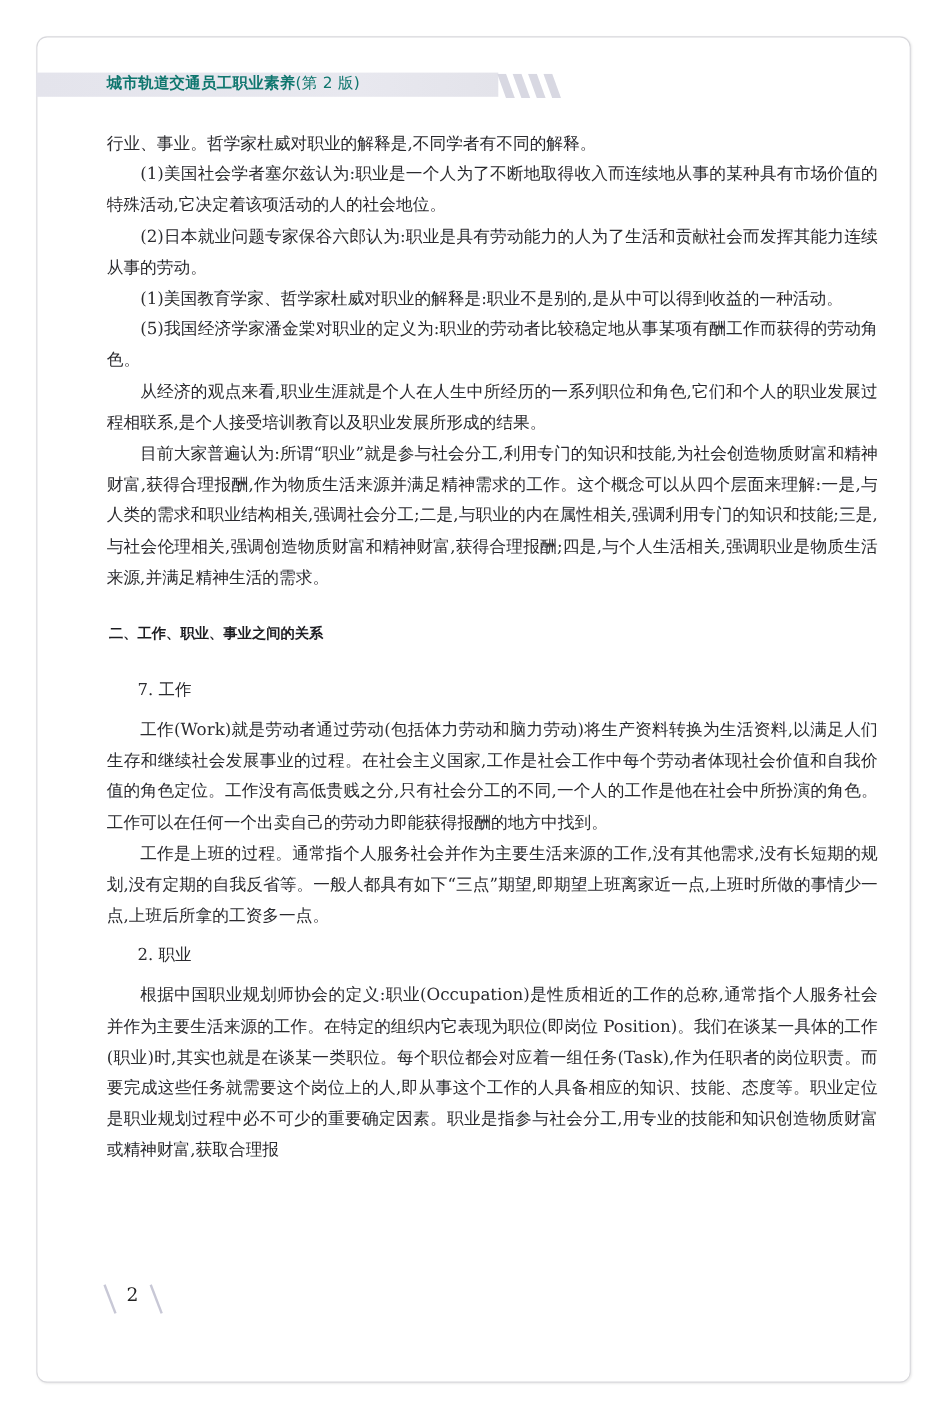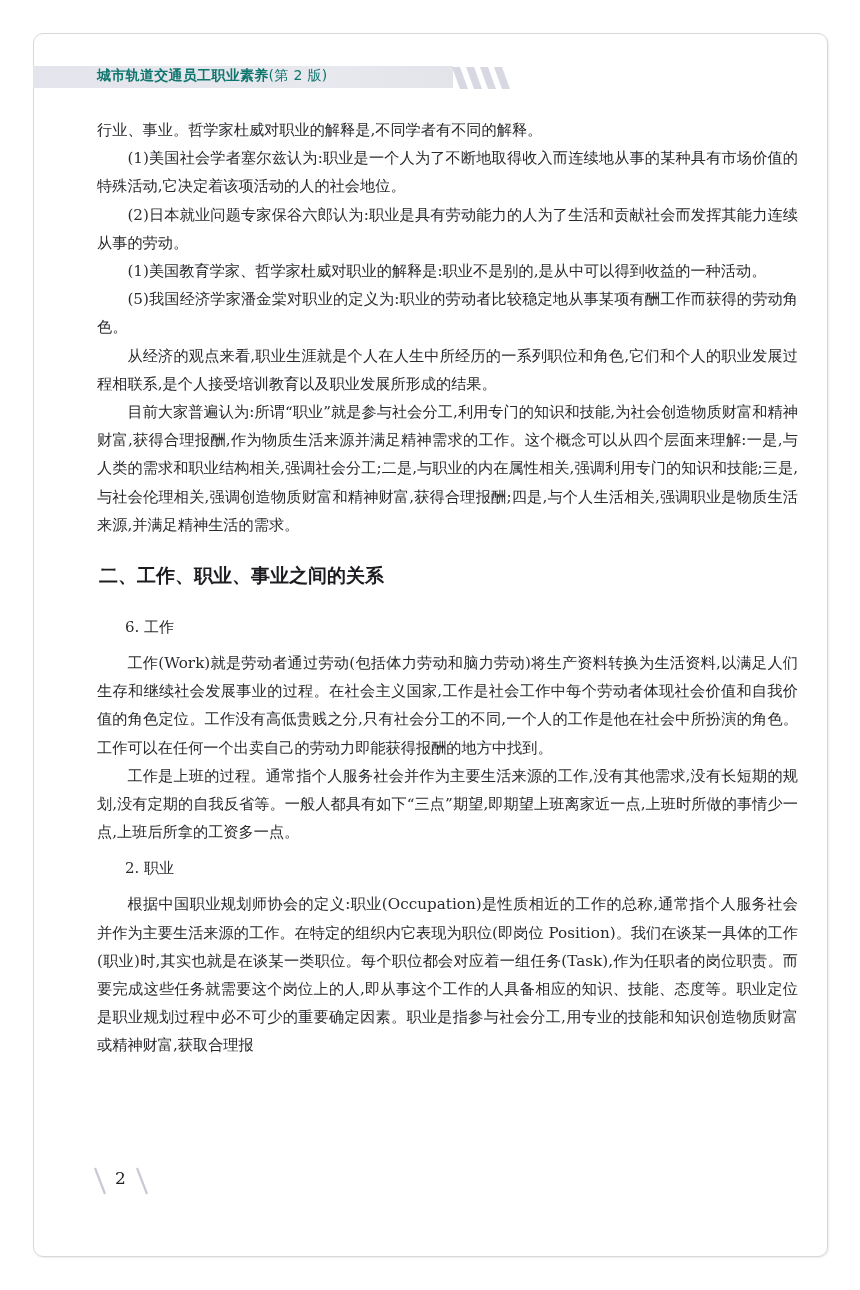--- a/index.html
+++ b/index.html
@@ -47,21 +47,21 @@
       left: 97px; top: 116px;
       width: 701px;
       font-size: 15.2px;
       line-height: 28.2px;
       text-align: justify;
     }
     .content p { margin: 0; }
     .content p.indent { text-indent: 2em; }
     .section-heading {
       font-family: Liberation Sans, sans-serif;
-      font-size: 19px;
+      font-size: 13px;
       font-weight: bold;
       color: #1c1c20;
       margin: 22px 0 22px 2px !important;
       line-height: 30px;
     }
     .sub-heading {
       font-size: 15px;
       margin: 2px 0 8px 28px !important;
       line-height: 28px;
     }
@@ -96,21 +96,21 @@
   <p>行业、事业。哲学家杜威对职业的解释是,不同学者有不同的解释。</p>
   <p class="indent">(1)美国社会学者塞尔兹认为:职业是一个人为了不断地取得收入而连续地从事的某种具有市场价值的特殊活动,它决定着该项活动的人的社会地位。</p>
   <p class="indent">(2)日本就业问题专家保谷六郎认为:职业是具有劳动能力的人为了生活和贡献社会而发挥其能力连续从事的劳动。</p>
   <p class="indent">(1)美国教育学家、哲学家杜威对职业的解释是:职业不是别的,是从中可以得到收益的一种活动。</p>
   <p class="indent">(5)我国经济学家潘金棠对职业的定义为:职业的劳动者比较稳定地从事某项有酬工作而获得的劳动角色。</p>
   <p class="indent">从经济的观点来看,职业生涯就是个人在人生中所经历的一系列职位和角色,它们和个人的职业发展过程相联系,是个人接受培训教育以及职业发展所形成的结果。</p>
   <p class="indent">目前大家普遍认为:所谓“职业”就是参与社会分工,利用专门的知识和技能,为社会创造物质财富和精神财富,获得合理报酬,作为物质生活来源并满足精神需求的工作。这个概念可以从四个层面来理解:一是,与人类的需求和职业结构相关,强调社会分工;二是,与职业的内在属性相关,强调利用专门的知识和技能;三是,与社会伦理相关,强调创造物质财富和精神财富,获得合理报酬;四是,与个人生活相关,强调职业是物质生活来源,并满足精神生活的需求。</p>
 
   <p class="section-heading">二、工作、职业、事业之间的关系</p>
 
-  <p class="sub-heading">6. 工作</p>
+  <p class="sub-heading">7. 工作</p>
   <p class="indent">工作(Work)就是劳动者通过劳动(包括体力劳动和脑力劳动)将生产资料转换为生活资料,以满足人们生存和继续社会发展事业的过程。在社会主义国家,工作是社会工作中每个劳动者体现社会价值和自我价值的角色定位。工作没有高低贵贱之分,只有社会分工的不同,一个人的工作是他在社会中所扮演的角色。工作可以在任何一个出卖自己的劳动力即能获得报酬的地方中找到。</p>
   <p class="indent">工作是上班的过程。通常指个人服务社会并作为主要生活来源的工作,没有其他需求,没有长短期的规划,没有定期的自我反省等。一般人都具有如下“三点”期望,即期望上班离家近一点,上班时所做的事情少一点,上班后所拿的工资多一点。</p>
 
   <p class="sub-heading" style="margin-top:8px !important;">2. 职业</p>
   <p class="indent">根据中国职业规划师协会的定义:职业(Occupation)是性质相近的工作的总称,通常指个人服务社会并作为主要生活来源的工作。在特定的组织内它表现为职位(即岗位 Position)。我们在谈某一具体的工作(职业)时,其实也就是在谈某一类职位。每个职位都会对应着一组任务(Task),作为任职者的岗位职责。而要完成这些任务就需要这个岗位上的人,即从事这个工作的人具备相应的知识、技能、态度等。职业定位是职业规划过程中必不可少的重要确定因素。职业是指参与社会分工,用专业的技能和知识创造物质财富或精神财富,获取合理报</p>
 </div>
 
 <div class="page-number-wrap">
   <svg class="slash" style="left:5px;" width="14" height="30">
     <line x1="2" y1="2" x2="12" y2="28" stroke="#c8c8d6" stroke-width="2.2"></line>

